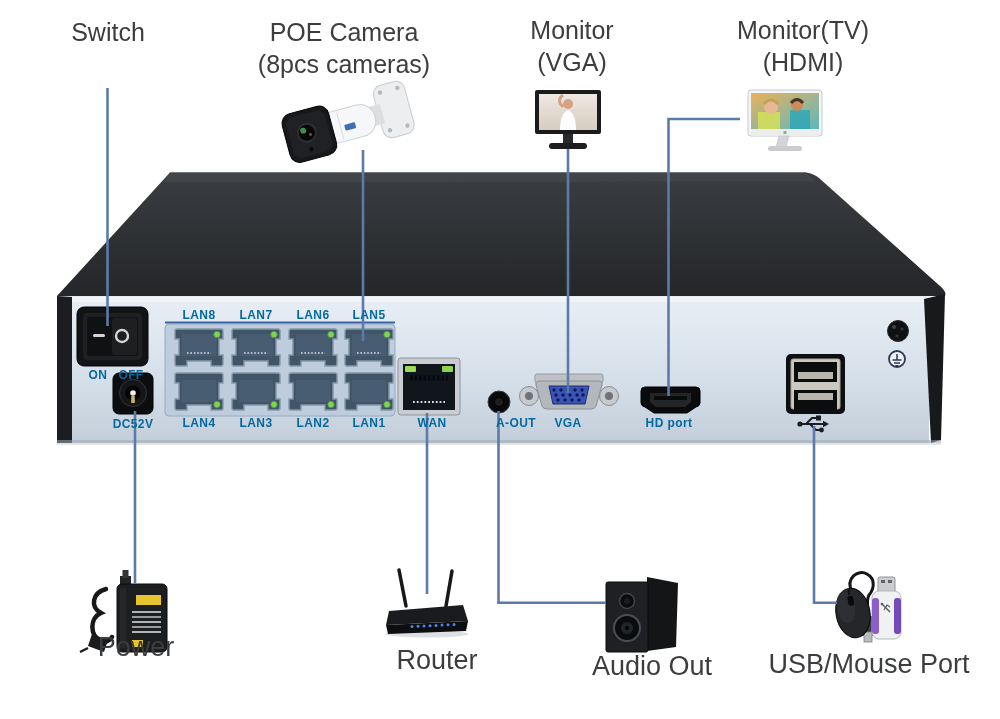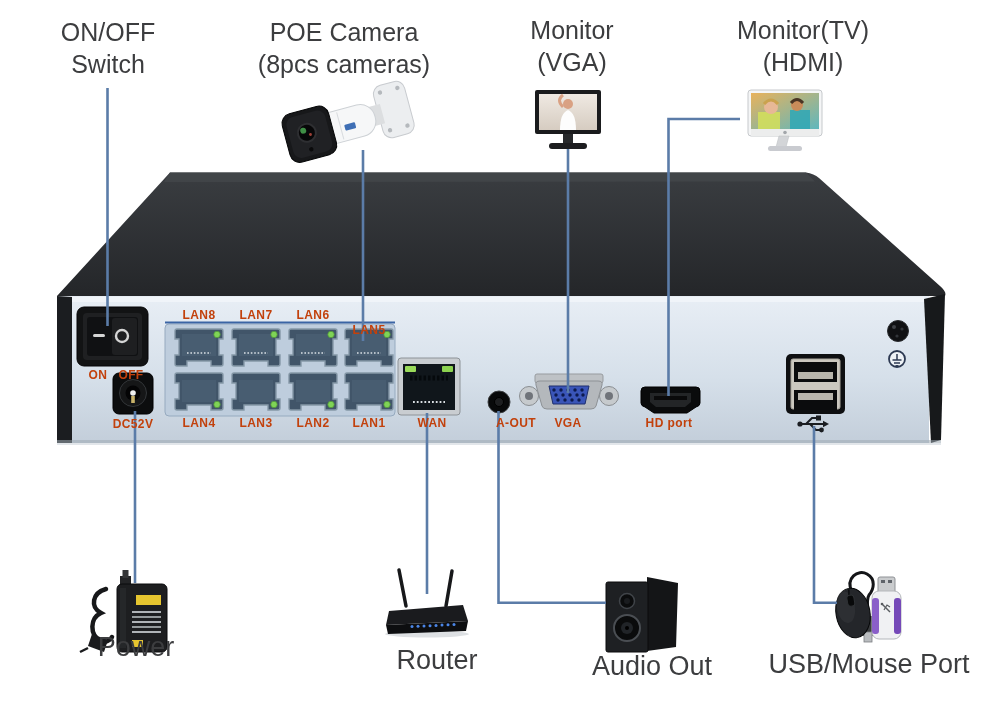--- a/index.html
+++ b/index.html
@@ -4,21 +4,21 @@
 <style>
   html,body{margin:0;padding:0;background:#ffffff;}
   .stage{position:relative;width:1000px;height:719px;background:#ffffff;overflow:hidden;
          font-family:"Liberation Sans",sans-serif;}
   .stage svg{position:absolute;left:0;top:0;}
   .lbl{position:absolute;transform:translateX(-50%);text-align:center;color:#3c3d3f;
        font-size:25px;line-height:1.28;white-space:nowrap;}
   .cap{position:absolute;transform:translateX(-50%);text-align:center;color:#3c3d3f;
        font-size:27px;white-space:nowrap;}
   .port-lbl{position:absolute;transform:translateX(-50%);font-weight:bold;font-size:12px;
-       letter-spacing:.4px;color:#c2410c;white-space:nowrap;}
+       letter-spacing:.4px;color:#0369a1;white-space:nowrap;}
 </style>
 </head>
 <body>
 
 <div class="stage">
 
 <svg width="1000" height="719" viewBox="0 0 1000 719">
   <defs>
     <linearGradient id="topGrad" x1="0" y1="0" x2="0" y2="1">
       <stop offset="0" stop-color="#3a3d41"></stop>
@@ -289,21 +289,20 @@
     <path d="M568,149 V393"></path>
     <path d="M740,119 H668.5 V396"></path>
     <path d="M135,411 V583"></path>
     <path d="M427,413 V594"></path>
     <path d="M498.5,411 V602.8 H606"></path>
     <path d="M814,426 V602.8 H837"></path>
   </g>
 </svg>
 
   <div class="lbl" style="left:108px;top:16px;">
-    <div>ON/OFF</div>
     <div>Switch</div>
   </div>
   <div class="lbl" style="left:344px;top:16px;">
     <div>POE Camera</div>
     <div>(8pcs cameras)</div>
   </div>
   <div class="lbl" style="left:572px;top:14px;">
     <div>Monitor</div>
     <div>(VGA)</div>
   </div>
@@ -312,21 +311,21 @@
     <div>(HDMI)</div>
   </div>
 
   <span class="port-lbl" style="left:98px;top:368px;">ON</span>
   <span class="port-lbl" style="left:131px;top:368px;text-align:center;">OFF</span>
   <span class="port-lbl" style="left:133px;top:417px;">DC52V</span>
 
   <span class="port-lbl" style="left:199px;top:308px;">LAN8</span>
   <span class="port-lbl" style="left:256px;top:308px;">LAN7</span>
   <span class="port-lbl" style="left:313px;top:308px;">LAN6</span>
-  <span class="port-lbl" style="left:369px;top:308px;margin-top:15px;">LAN5</span>
+  <span class="port-lbl" style="left:369px;top:308px;">LAN5</span>
 
   <span class="port-lbl" style="left:199px;top:416px;">LAN4</span>
   <span class="port-lbl" style="left:256px;top:416px;">LAN3</span>
   <span class="port-lbl" style="left:313px;top:416px;">LAN2</span>
   <span class="port-lbl" style="left:369px;top:416px;">LAN1</span>
 
   <span class="port-lbl" style="left:432px;top:416px;">WAN</span>
   <span class="port-lbl" style="left:495px;top:416px;margin-left:21px;">A-OUT</span>
   <span class="port-lbl" style="left:568px;top:416px;">VGA</span>
   <span class="port-lbl" style="left:669px;top:416px;">HD port</span>

